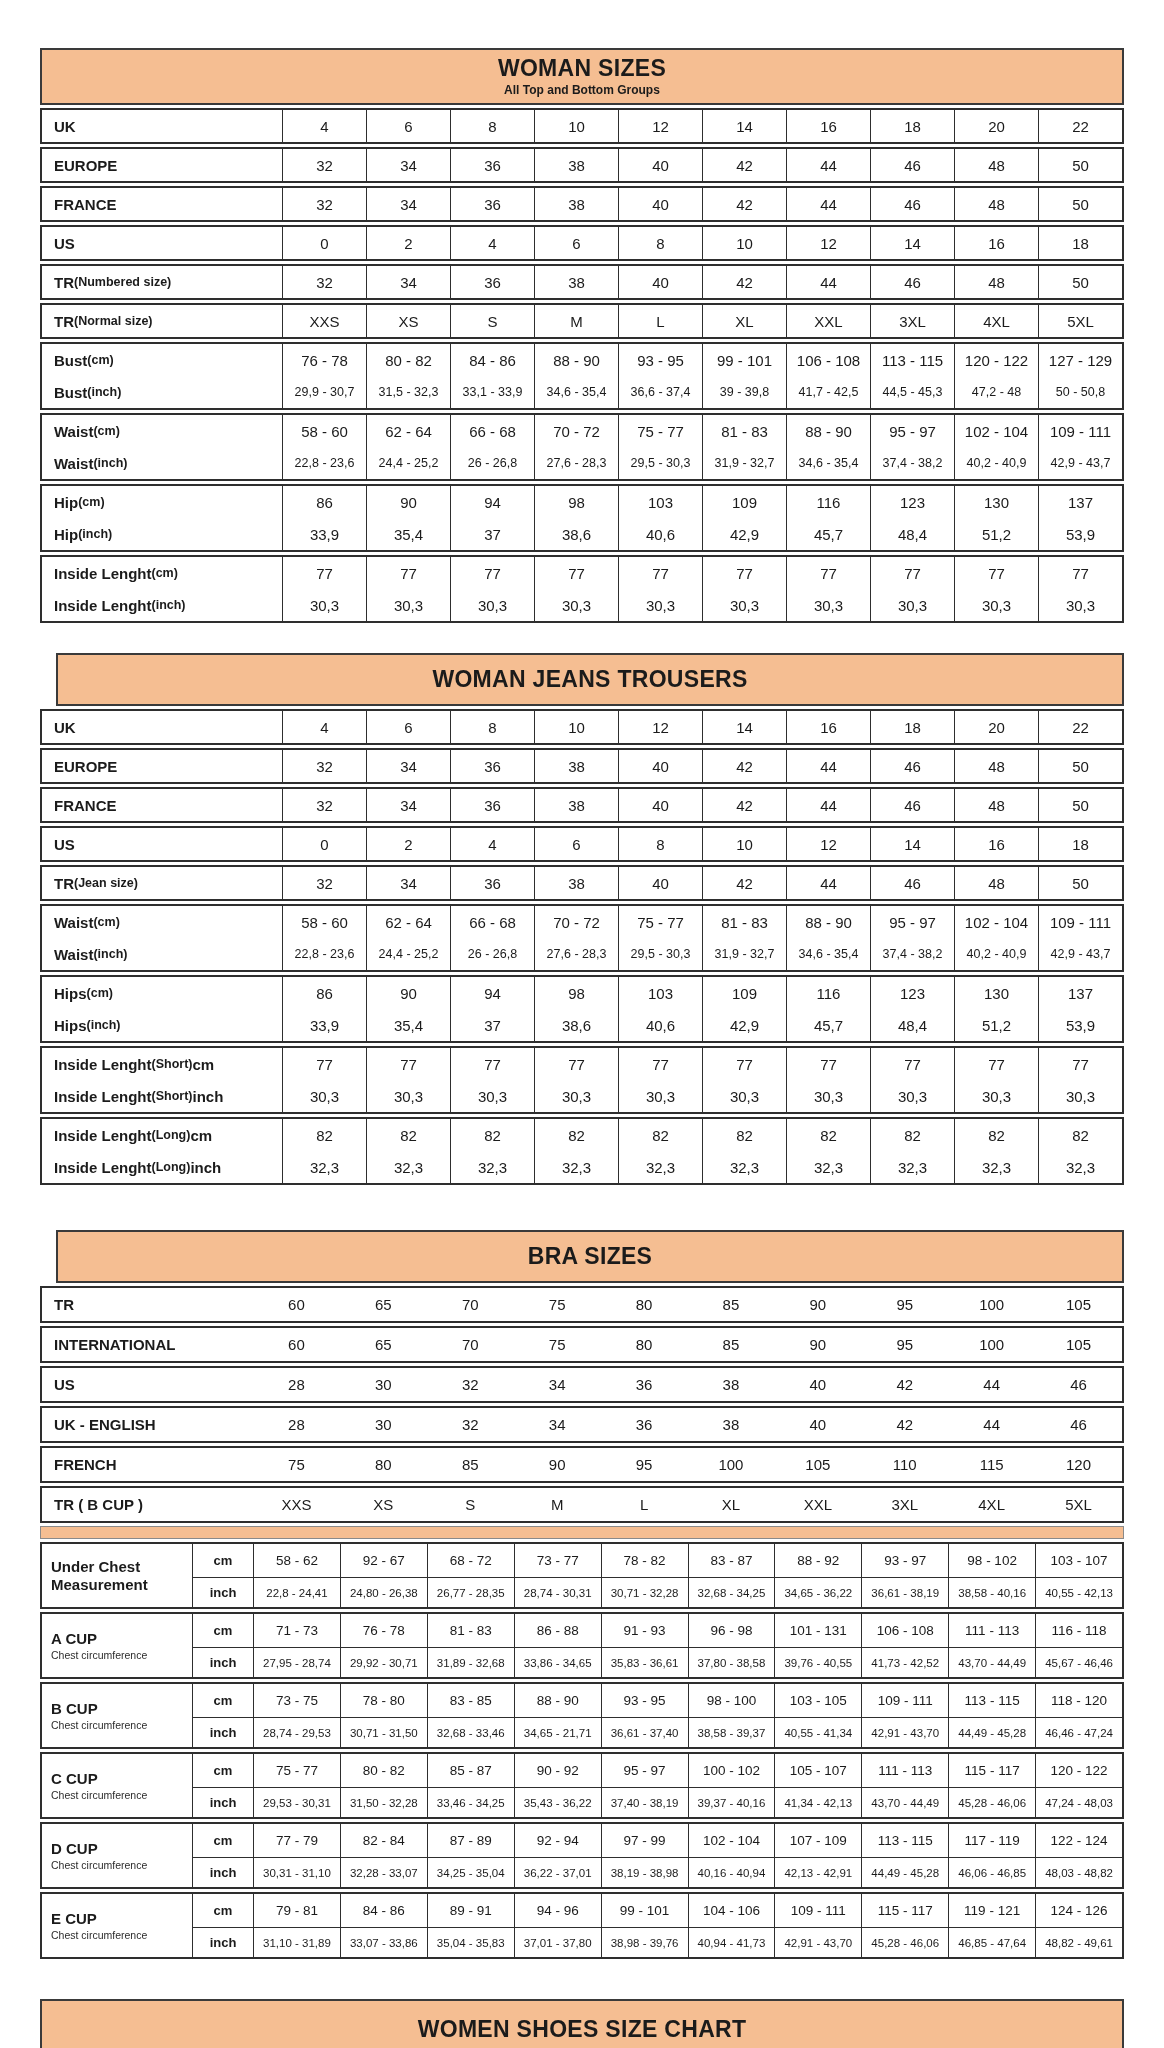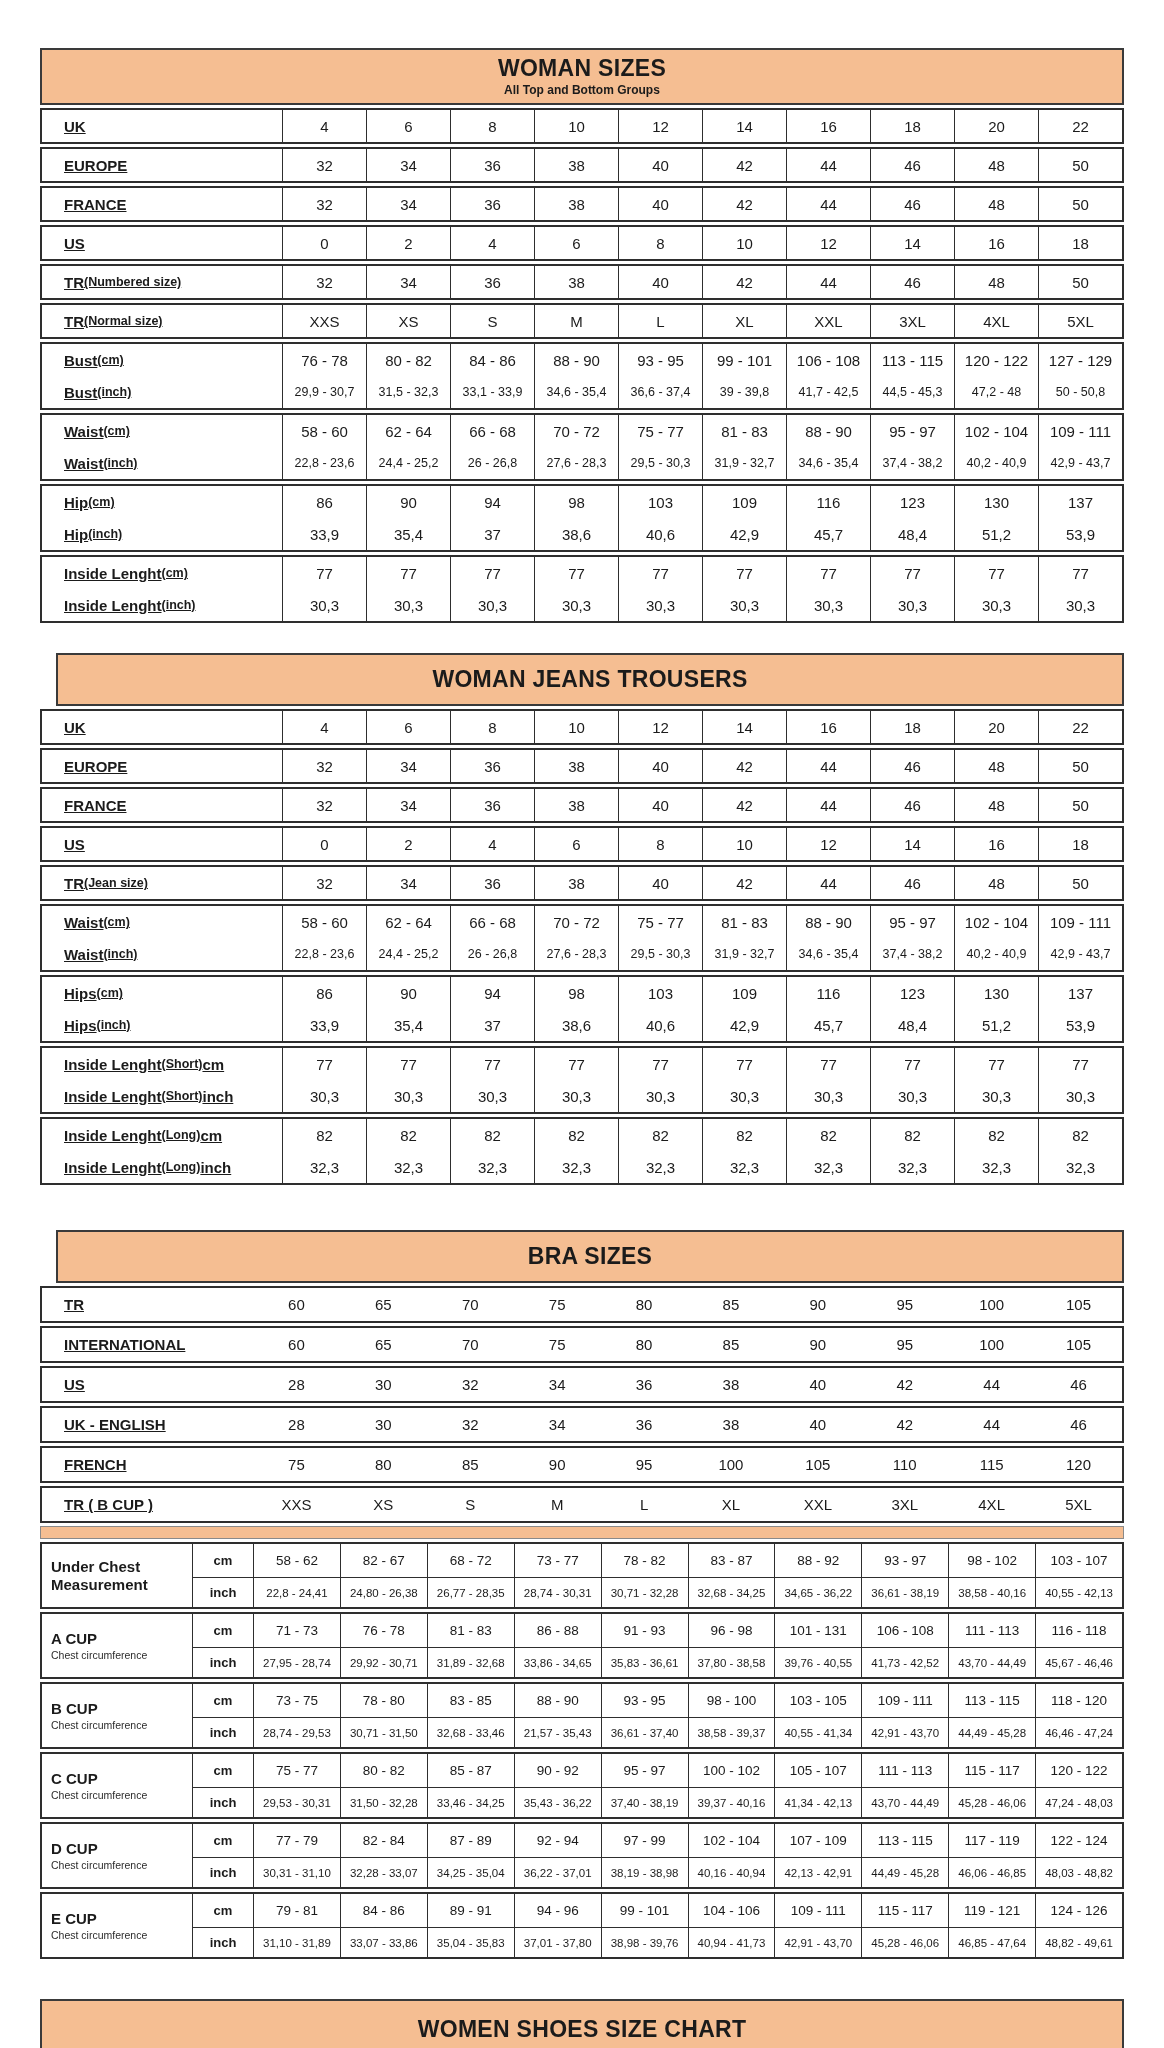--- a/index.html
+++ b/index.html
@@ -35,24 +35,23 @@
 
   .cell {
     display: flex; align-items: center; justify-content: center;
     min-height: 32px;
     font-size: 15px;
     padding: 1px 2px;
     text-align: center;
   }
   .cell.label {
     justify-content: flex-start;
-    padding-left: 22px;
+    padding-left: 12px;
     font-weight: bold;
     text-align: right;
-    text-decoration: underline;
   }
   .cell.label .paren { font-size: 12.5px; font-weight: bold; }
   .cell.small { font-size: 12.5px; }
   .vrow .cell + .cell { border-left: 1.5px solid #2e2e2e; }
 
   
   #bra-bands .cell { min-height: 33px; }
   #bra-bands .cell.label { font-size: 15px; }
 
   .strip {
@@ -593,21 +592,21 @@
       </div>
     <div class="strip"></div>
     <div id="bra-cups">
         <div class="group">
           <div class="cupgrid">
             <div class="cell cuplabel">
               <div class="cupmain">Under Chest Measurement</div>
             </div>
             <div class="cell unit">cm</div>
             <div class="cell">58 - 62</div>
-            <div class="cell">82 - 67</div>
+            <div class="cell">92 - 67</div>
             <div class="cell">68 - 72</div>
             <div class="cell">73 - 77</div>
             <div class="cell">78 - 82</div>
             <div class="cell">83 - 87</div>
             <div class="cell">88 - 92</div>
             <div class="cell">93 - 97</div>
             <div class="cell">98 - 102</div>
             <div class="cell">103 - 107</div>
             <div class="cell unit line-top">inch</div>
             <div class="cell line-top small">22,8 - 24,41</div>
@@ -666,21 +665,21 @@
             <div class="cell">93 - 95</div>
             <div class="cell">98 - 100</div>
             <div class="cell">103 - 105</div>
             <div class="cell">109 - 111</div>
             <div class="cell">113 - 115</div>
             <div class="cell">118 - 120</div>
             <div class="cell unit line-top">inch</div>
             <div class="cell line-top small">28,74 - 29,53</div>
             <div class="cell line-top small">30,71 - 31,50</div>
             <div class="cell line-top small">32,68 - 33,46</div>
-            <div class="cell line-top small">21,57 - 35,43</div>
+            <div class="cell line-top small">34,65 - 21,71</div>
             <div class="cell line-top small">36,61 - 37,40</div>
             <div class="cell line-top small">38,58 - 39,37</div>
             <div class="cell line-top small">40,55 - 41,34</div>
             <div class="cell line-top small">42,91 - 43,70</div>
             <div class="cell line-top small">44,49 - 45,28</div>
             <div class="cell line-top small">46,46 - 47,24</div>
           </div>
         </div>
         <div class="group">
           <div class="cupgrid">

